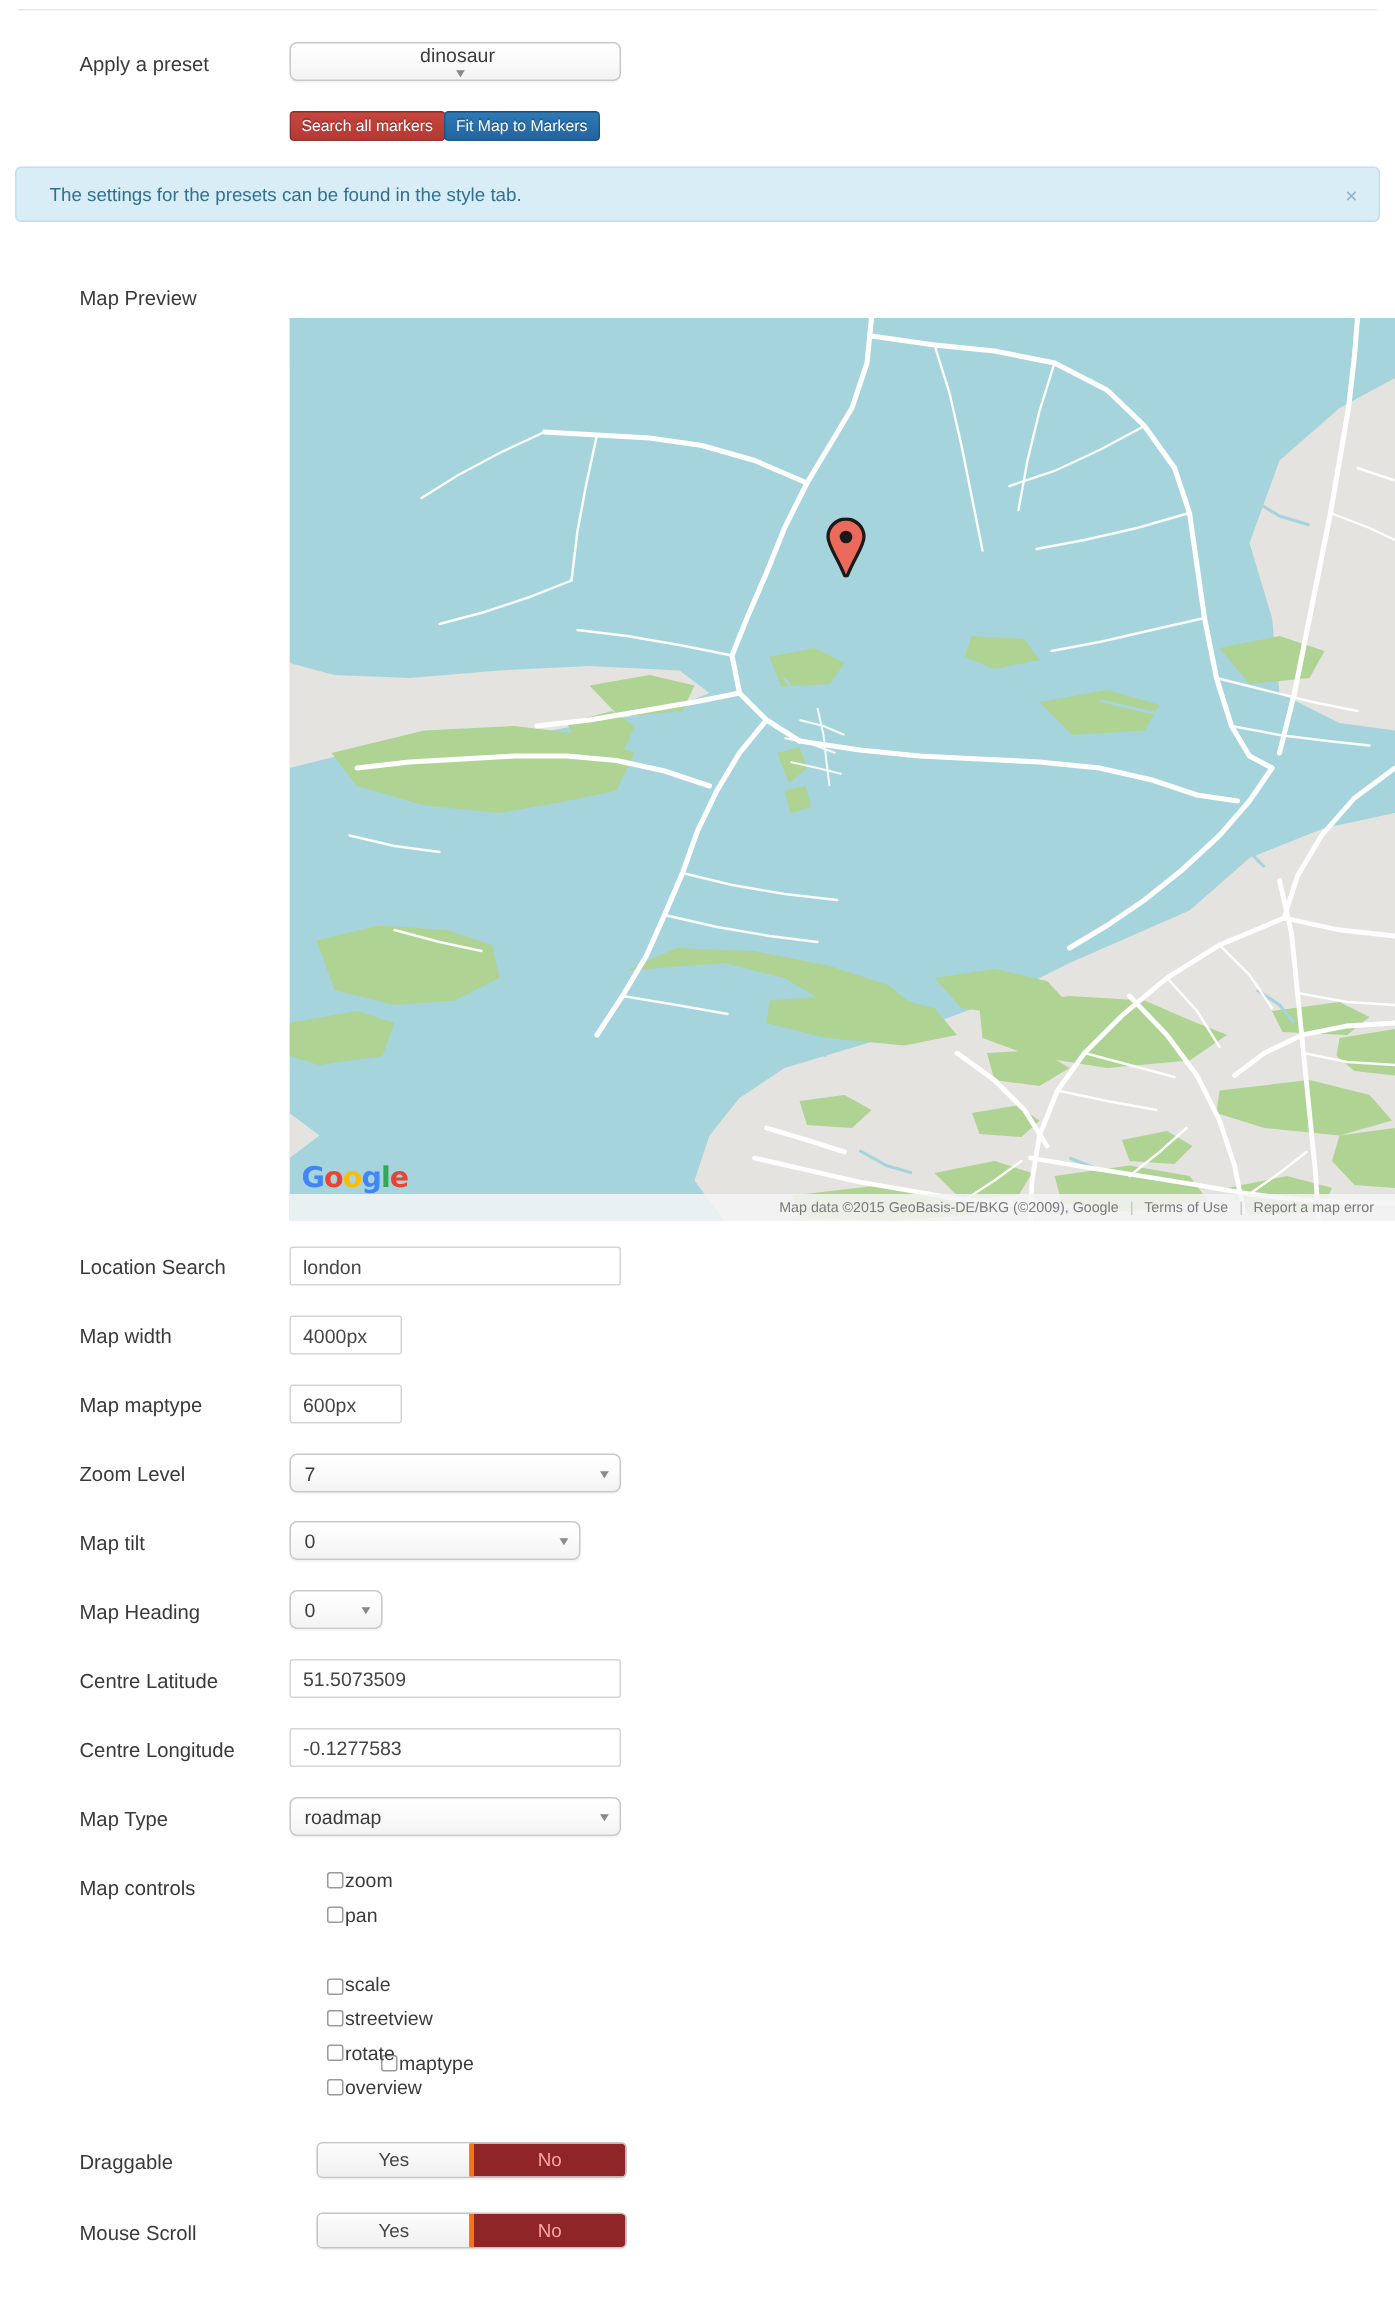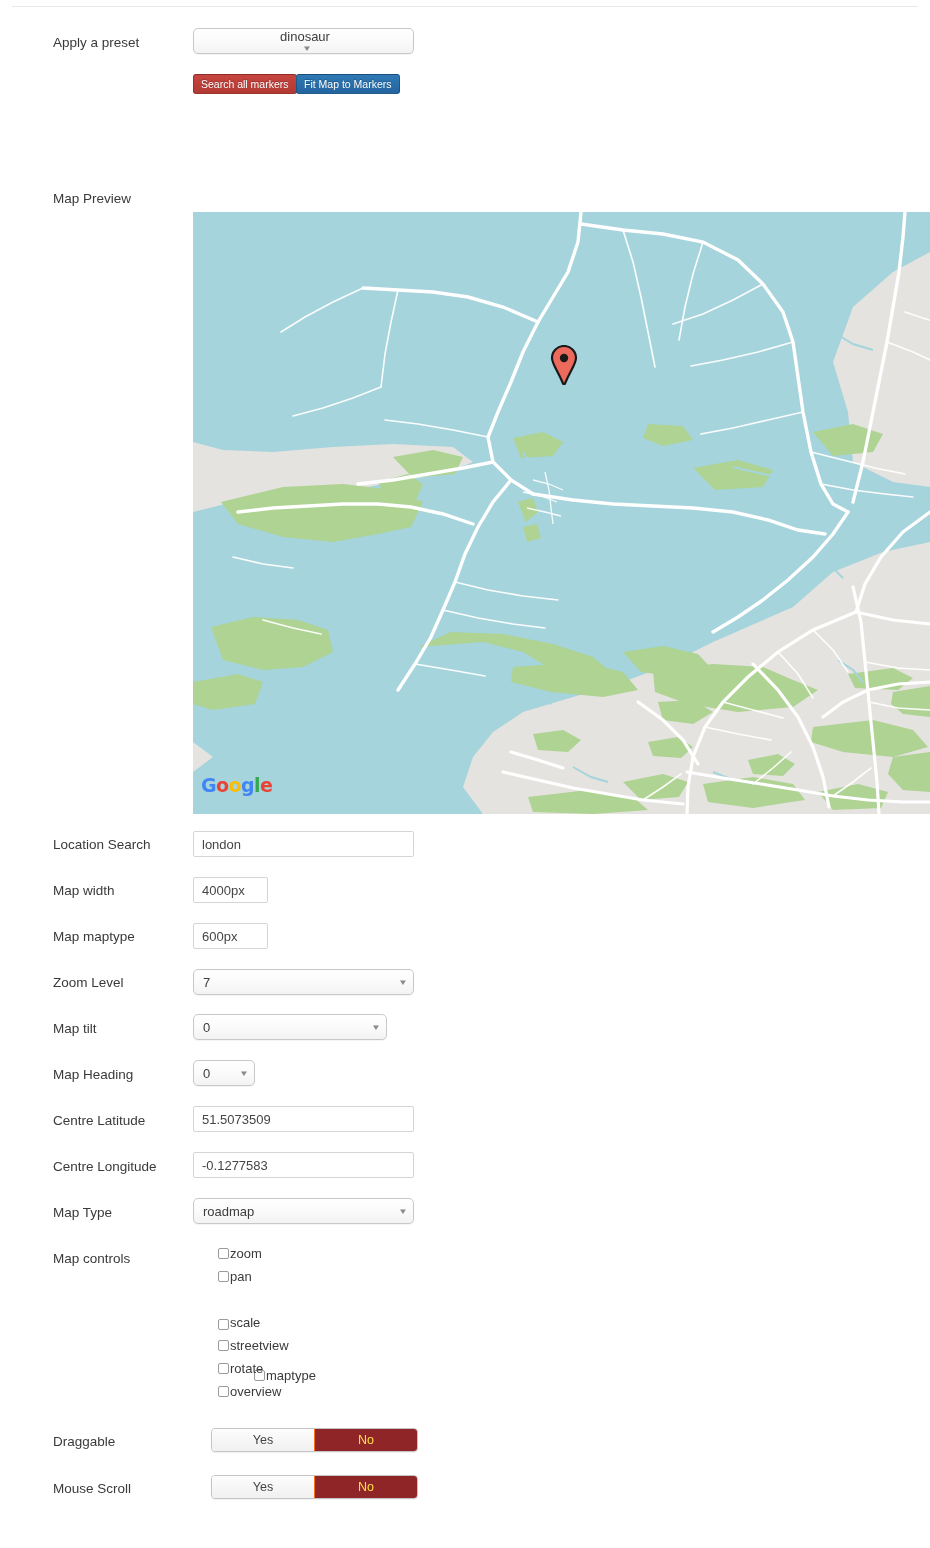--- a/index.html
+++ b/index.html
@@ -143,40 +143,44 @@
   .toggle div {
     flex: 1; display: flex; align-items: center; justify-content: center;
     font-size: 12.5px;
   }
   .tg-off {
     background: linear-gradient(to bottom,#fdfdfd 0%,#f0f0f0 100%);
     color: #444;
   }
   .tg-on {
     background: #8f2527;
-    color: #fde047;
-    border-left: 1px solid #f97316;
+    color: #fca5a5;
+    border-left: 3px solid #f97316;
   }
 </style>
 </head>
 <body>
 
 <div class="page">
 
   <div class="top-rule"></div>
 
   <div class="lbl" style="top:35px;">Apply a preset</div>
   <div class="sel" style="left:193px; top:28px; width:221px;flex-direction:column;">
     <span class="sel-val">dinosaur</span>
     <span class="caret">▼</span>
   </div>
 
   <div class="btn btn-danger" style="left:193px; top:74px;">Search all markers</div>
   <div class="btn btn-primary" style="left:296px; top:74px;">Fit Map to Markers</div>
 
+  <div class="alert">
+    <span class="alert-text">The settings for the presets can be found in the style tab.</span>
+    <span class="alert-close">×</span>
+  </div>
 
   <div class="lbl" style="top:191px;">Map Preview</div>
 
   <div class="map">
     <svg width="737" height="602" viewBox="0 0 737 602">
       <rect x="0" y="0" width="737" height="602" fill="#e4e3df"></rect>
 
       <path d="M737,0 L737,40 L700,60 L660,95 L640,150 L655,200 L660,250 L700,270 L737,275 L737,330
                L690,340 L640,360 L600,395 L520,430 L470,455 L430,470 L380,485 L330,500 L300,520
                L280,545 L270,575 L290,602 L0,602 L0,560 L20,545 L0,530 L0,300 L40,290 L90,285
@@ -311,20 +315,29 @@
     <svg class="marker" style="position:absolute; left:357px; top:133px;" width="28" height="40" viewBox="0 0 28 40">
       <path d="M14,1 C7.4,1 2,6.3 2,12.9 C2,19 8,26 13,38.5 C13.3,39.2 14.7,39.2 15,38.5
                C20,26 26,19 26,12.9 C26,6.3 20.6,1 14,1 Z" fill="#eb6a5c" stroke="#1a1a1a" stroke-width="2.2"></path>
       <circle cx="14" cy="13" r="4.2" fill="#1a1a1a"></circle>
     </svg>
 
     <div class="glogo">
       <i style="color:#4285f4">G</i><i style="color:#ea4335">o</i><i style="color:#fbbc05">o</i><i style="color:#4285f4">g</i><i style="color:#34a853">l</i><i style="color:#ea4335">e</i>
     </div>
 
+    <div class="map-footer">
+      <div class="attrib">
+        <span>Map data ©2015 GeoBasis-DE/BKG (©2009), Google</span>
+        <span class="divider"></span>
+        <span>Terms of Use</span>
+        <span class="divider"></span>
+        <span>Report a map error</span>
+      </div>
+    </div>
   </div>
 
   <div class="lbl" style="top:837px;">Location Search</div>
   <div class="txt" style="left:193px; top:831px; width:221px;">london</div>
 
   <div class="lbl" style="top:883px;">Map width</div>
   <div class="txt" style="left:193px; top:877px; width:75px;">4000px</div>
 
   <div class="lbl" style="top:929px;">Map maptype</div>
   <div class="txt" style="left:193px; top:923px; width:75px;">600px</div>

